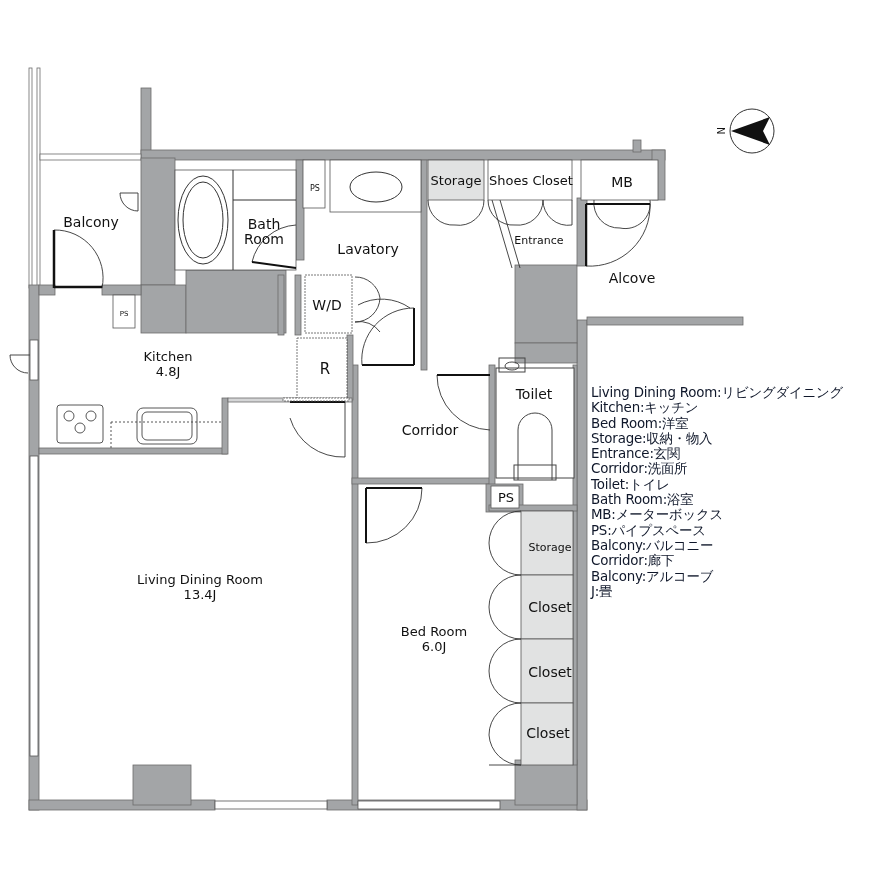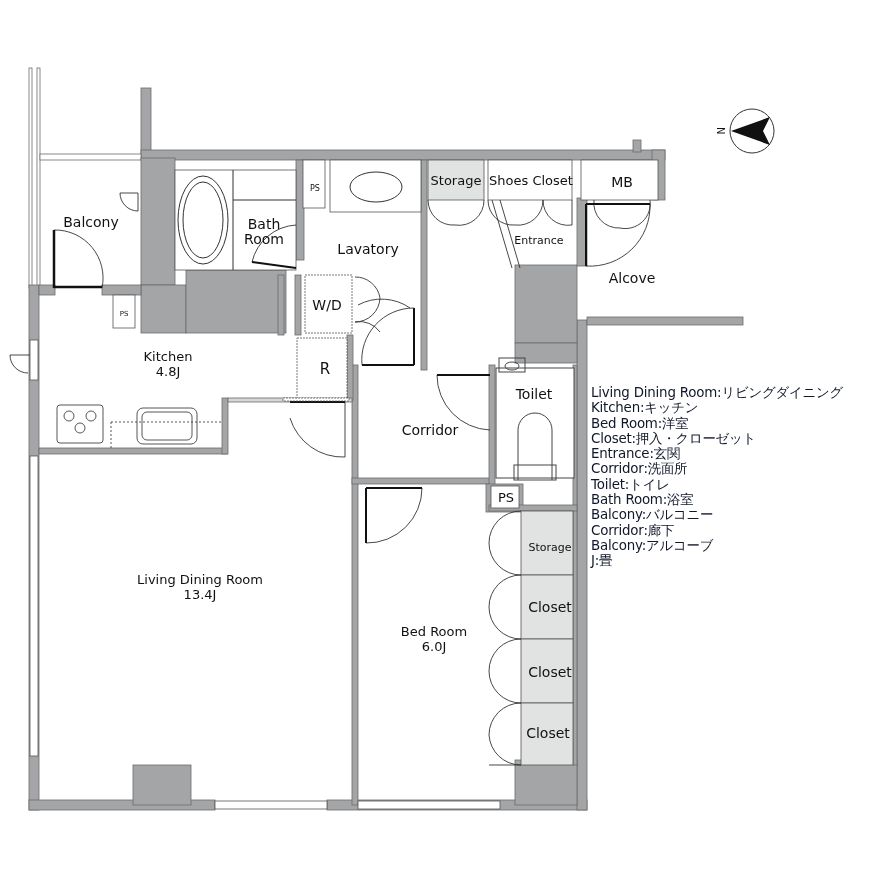--- a/index.html
+++ b/index.html
@@ -178,22 +178,24 @@
     <text x="550" y="612" font-size="14">Closet</text>
     <text x="550" y="677" font-size="14">Closet</text>
     <text x="548" y="738" font-size="14">Closet</text>
   </g>
 </svg>
 
 <div class="legend">
   <div>Living Dining Room:リビングダイニング</div>
   <div>Kitchen:キッチン</div>
   <div>Bed Room:洋室</div>
-  <div>Closet:押入・クローゼット</div>
+  <div>Storage:収納・物入</div>
   <div>Entrance:玄関</div>
   <div>Corridor:洗面所</div>
   <div>Toilet:トイレ</div>
   <div>Bath Room:浴室</div>
+  <div>MB:メーターボックス</div>
+  <div>PS:パイプスペース</div>
   <div>Balcony:バルコニー</div>
   <div>Corridor:廊下</div>
   <div>Balcony:アルコーブ</div>
   <div>J:畳</div>
 </div>
 
 </body></html>

